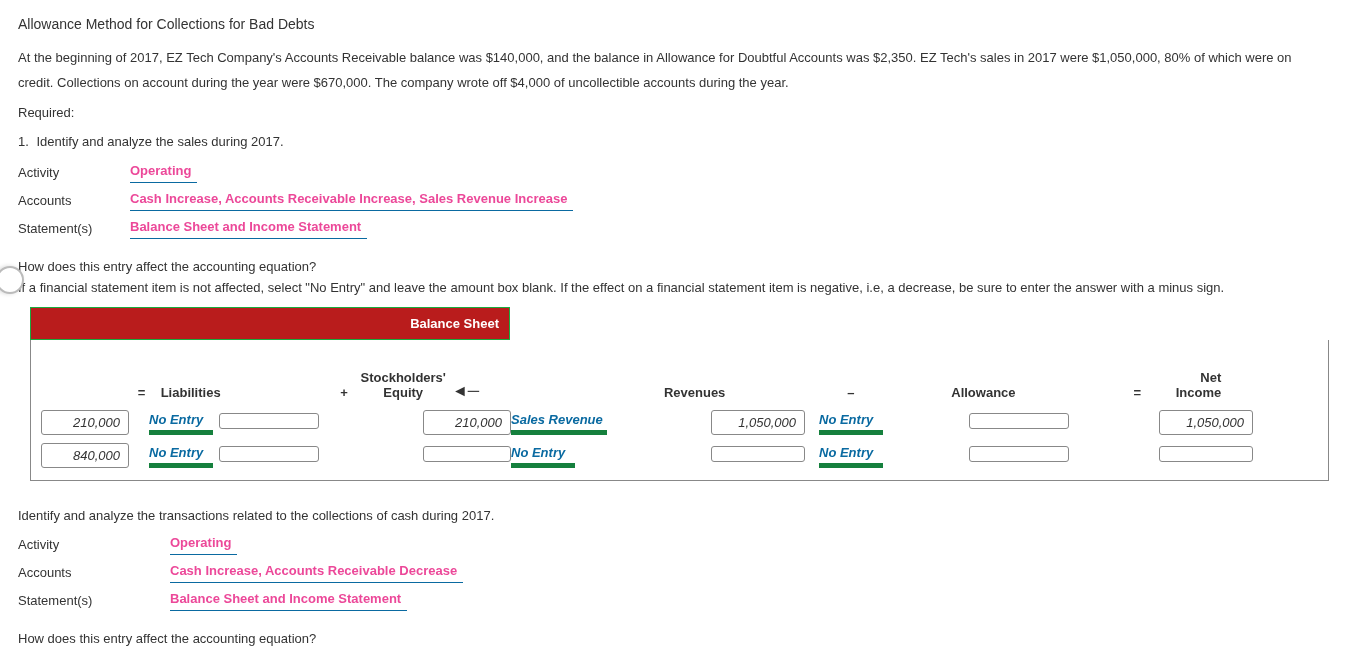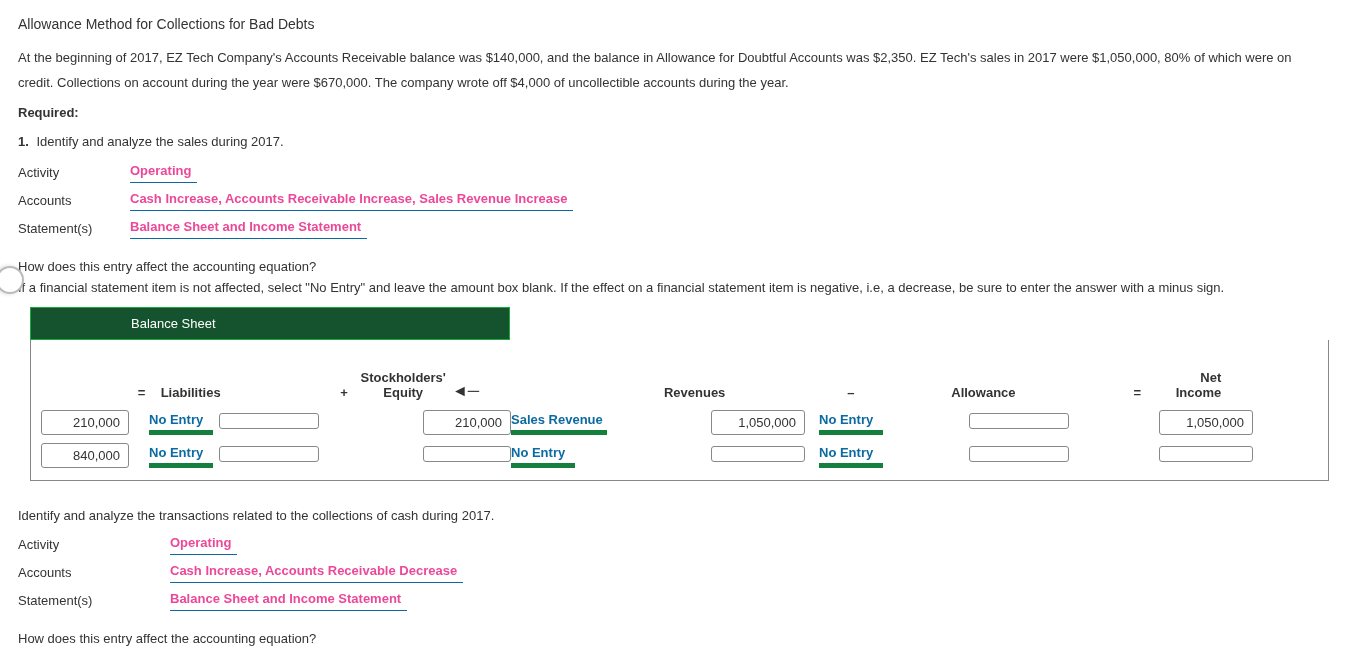--- a/index.html
+++ b/index.html
@@ -13,21 +13,21 @@
     box-sizing: border-box;
   }
   .title {
     font-size: 14px;
     margin-bottom: 14px;
   }
   .para {
     line-height: 1.9;
     margin-bottom: 10px;
   }
-  .bold { font-weight: bold; }
+  .bold { font-weight: normal; }
   .req-list { margin: 14px 0 10px 0; }
   .req-item { margin-bottom: 12px; }
 
   .field-row {
     display: flex;
     align-items: center;
     margin: 6px 0;
   }
   .field-label {
     width: 112px;
@@ -58,26 +58,27 @@
     border-radius: 50%;
     background: #fff;
     box-shadow: -2px 0 4px rgba(0,0,0,0.15);
   }
 
   .green-row {
     display: flex;
     gap: 10px;
   }
   .green-bar {
-    background: #14532d;
+    background: #b91c1c;
     color: #fff;
-    font-weight: normal;
+    font-weight: bold;
     padding: 8px 10px;
     box-sizing: border-box;
     border: 1px solid #1aab3e;
+    text-align: right;
   }
   .green-bs { width: 480px; }
   .green-is { flex: 1; }
 
   .hdr-row {
     display: flex;
     align-items: flex-end;
     gap: 10px;
     padding: 6px 0 6px 0;
     font-weight: bold;
@@ -98,20 +99,21 @@
   .col-exp-in    { width: 100px; text-align:center; }
   .col-eq2       { width: 20px; text-align:center; font-weight:bold; }
   .col-ni-lbl    { width: 70px; text-align:right;margin-top:20px; }
   .col-ni-in     { width: 94px; text-align:center; }
 
   .body-row {
     display: flex;
     align-items: center;
     padding: 4px 0;
     border-bottom: 0;
+    font-style: italic;
   }
   .inbox {
     display:inline-block;
     border:1px solid #888;
     border-radius:3px;
     background:#fff;
     padding:4px 8px;
     min-height:16px;
     text-align:right;
     width:100%;

